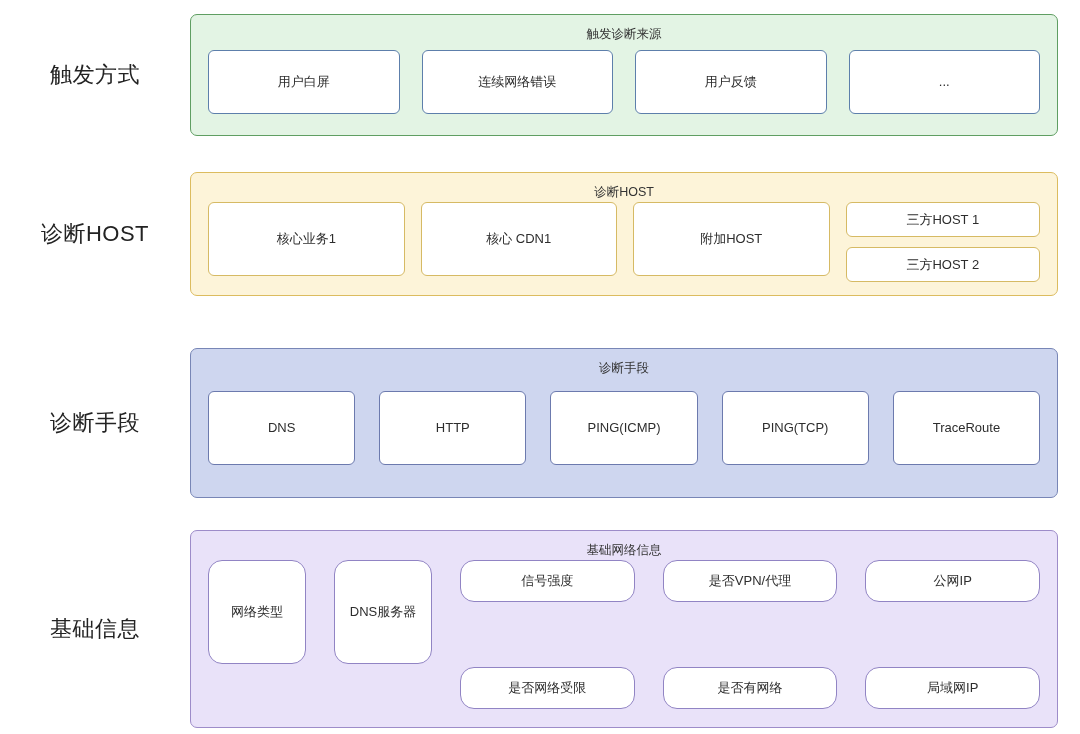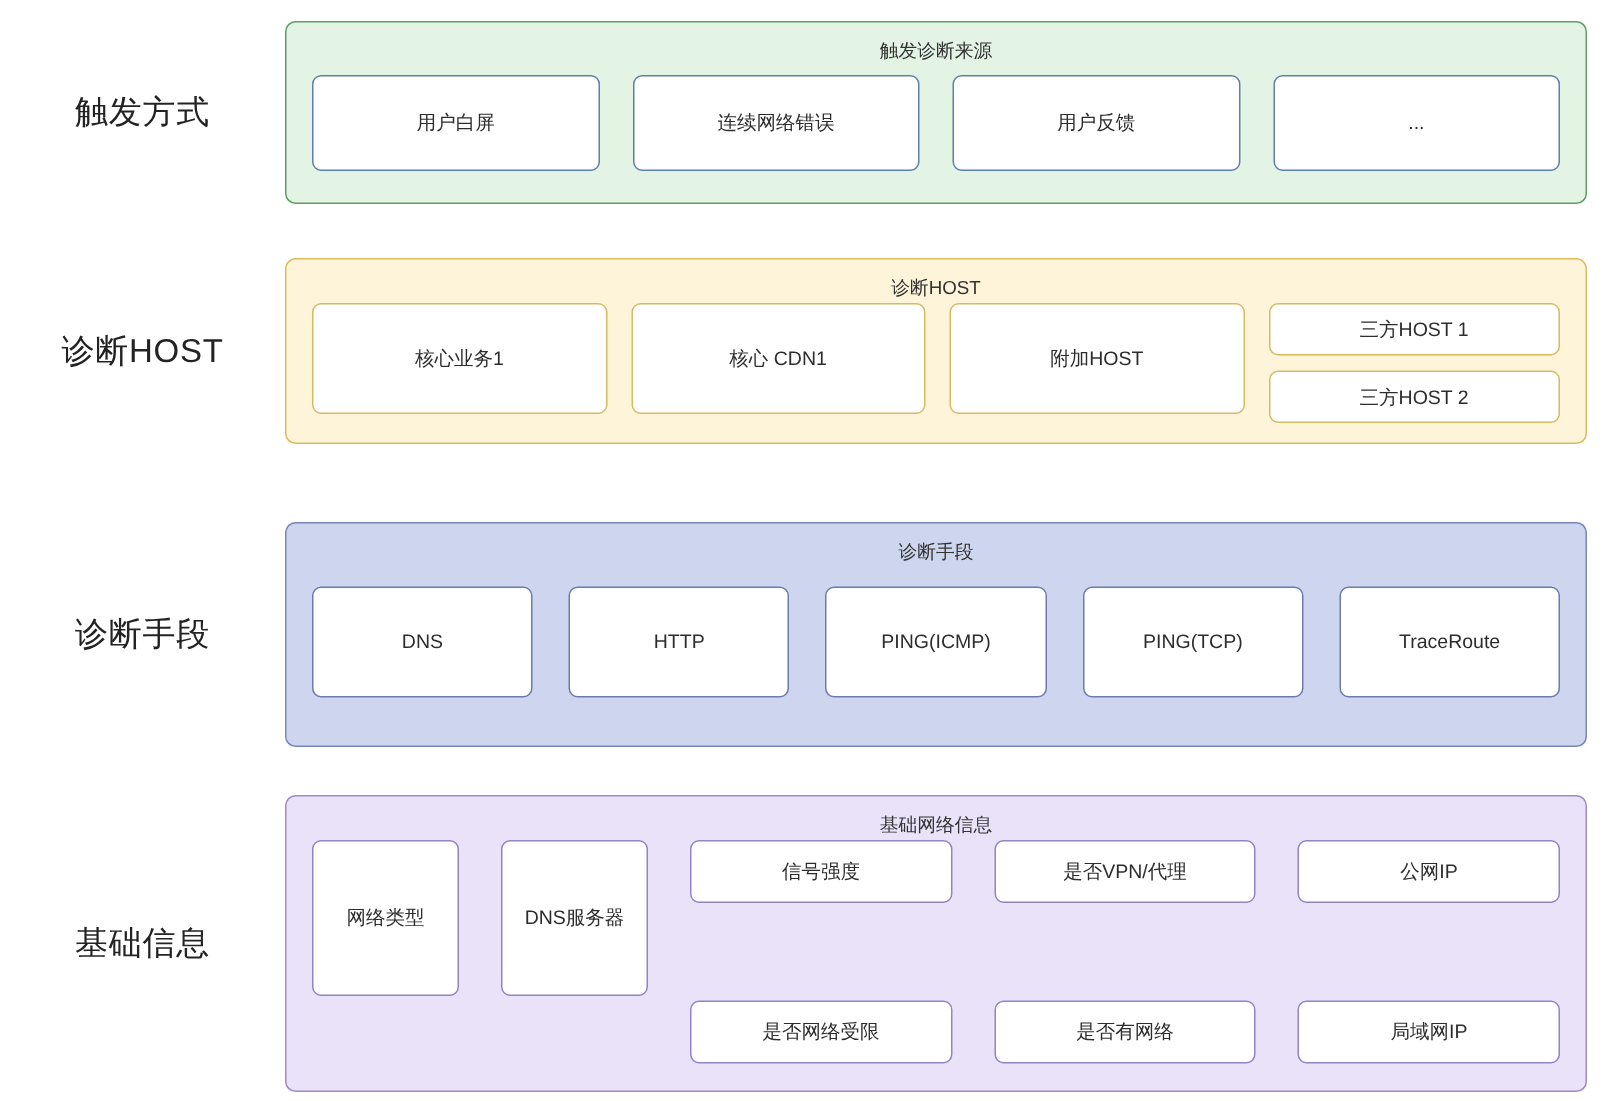--- a/index.html
+++ b/index.html
@@ -164,20 +164,21 @@
     height: 198px;
   }
   .band-purple .band-body {
     padding: 0 17px 18px 17px;
     flex: 1 1 auto;
     gap: 28px;
     align-items: stretch;
   }
   .band-purple .node {
     border-color: #9184c4;
+    border-radius: 14px;
   }
   .basic-tall {
     width: 98px;
     flex: 0 0 98px;
     height: 104px;
   }
   .basic-pairs {
     flex: 1 1 auto;
     display: flex;
     gap: 28px;

